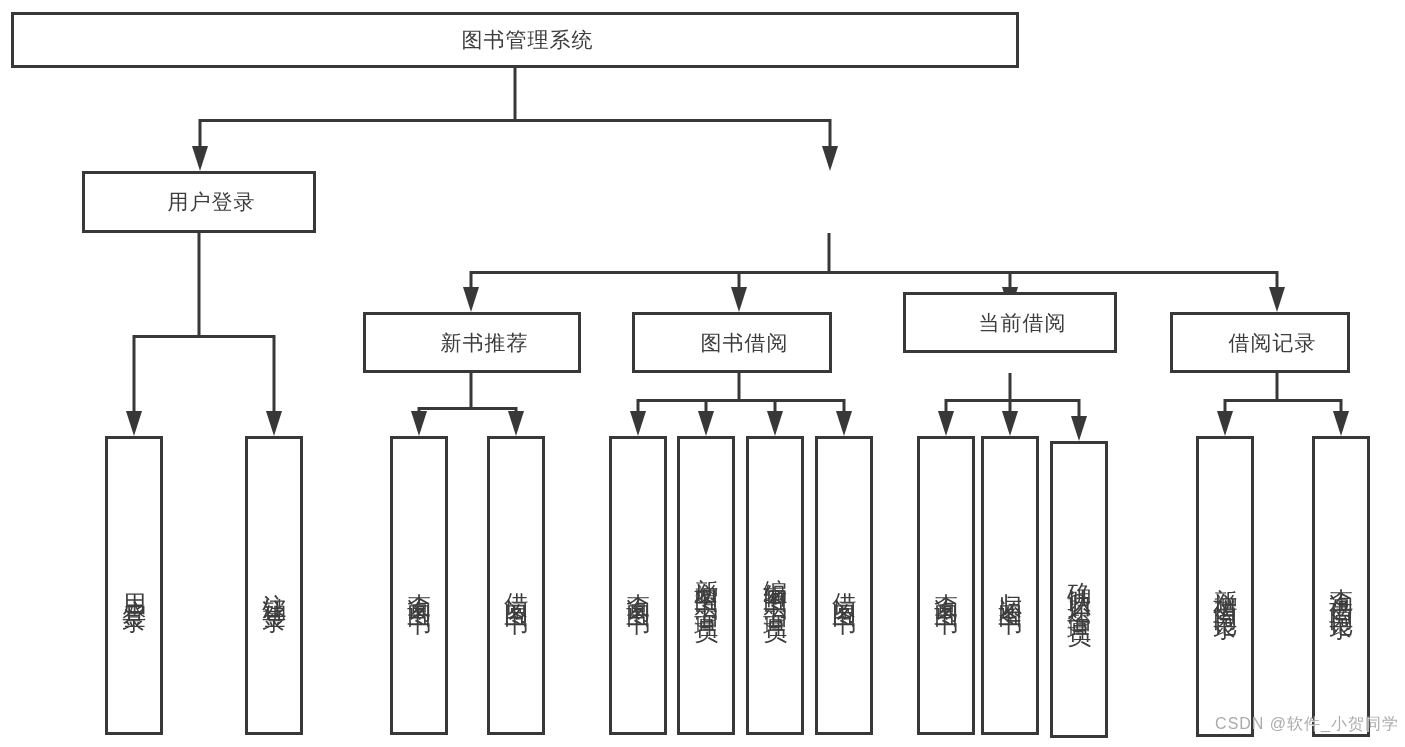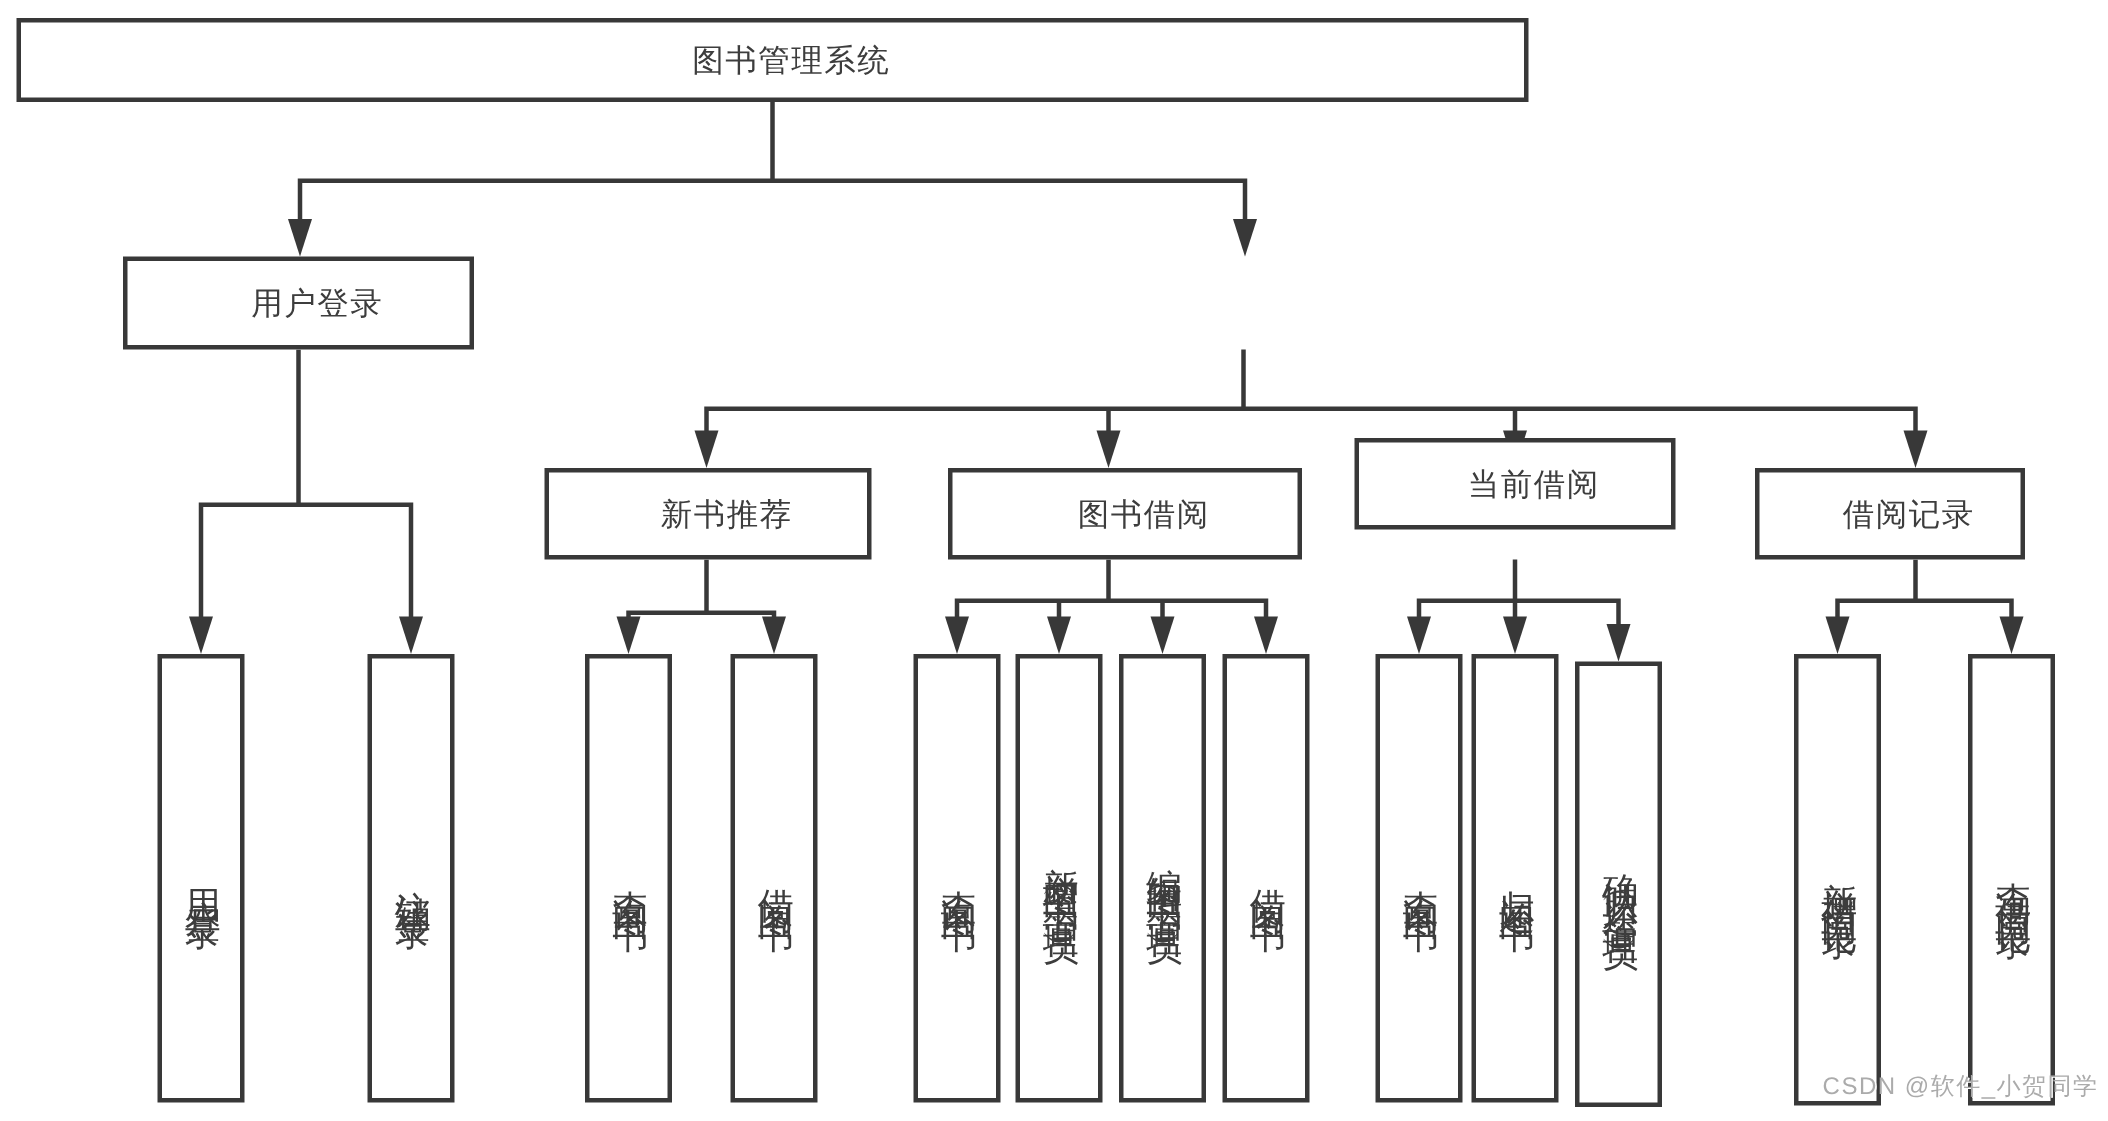--- a/index.html
+++ b/index.html
@@ -110,21 +110,21 @@
     <path d="M1277 373 V402 M1225 400.5 H1341 M1225 399 V414 M1341 399 V414"></path>
     <polygon points="1225,436 1217,411 1233,411"></polygon>
     <polygon points="1341,436 1333,411 1349,411"></polygon>
   </svg>
 
   <div class="hbox" style="left:11px;top:12px;width:1008px;height:56px">图书管理系统</div>
 
   <div class="hbox" style="left:82px;top:171px;width:234px;height:62px">用户登录</div>
 
   <div class="hbox" style="left:363px;top:312px;width:218px;height:61px">新书推荐</div>
-  <div class="hbox" style="left:632px;top:312px;width:236px;height:61px">图书借阅</div>
+  <div class="hbox" style="left:632px;top:312px;width:200px;height:61px">图书借阅</div>
   <div class="hbox" style="left:903px;top:292px;width:214px;height:61px">当前借阅</div>
   <div class="hbox" style="left:1170px;top:312px;width:180px;height:61px">借阅记录</div>
 
   <div class="vbox" style="left:105px;top:436px;width:58px;height:299px">
     <span class="vtext">用户登录</span>
   </div>
   <div class="vbox" style="left:245px;top:436px;width:58px;height:299px">
     <span class="vtext">注销登录</span>
   </div>
 

